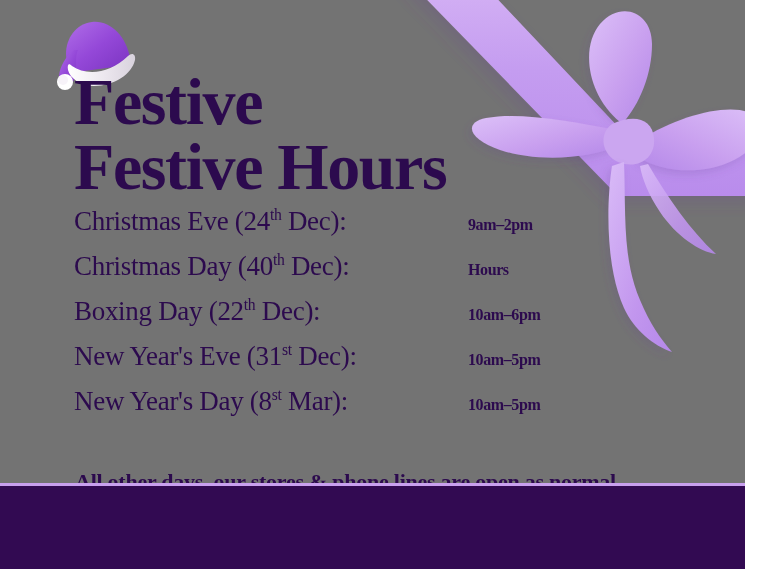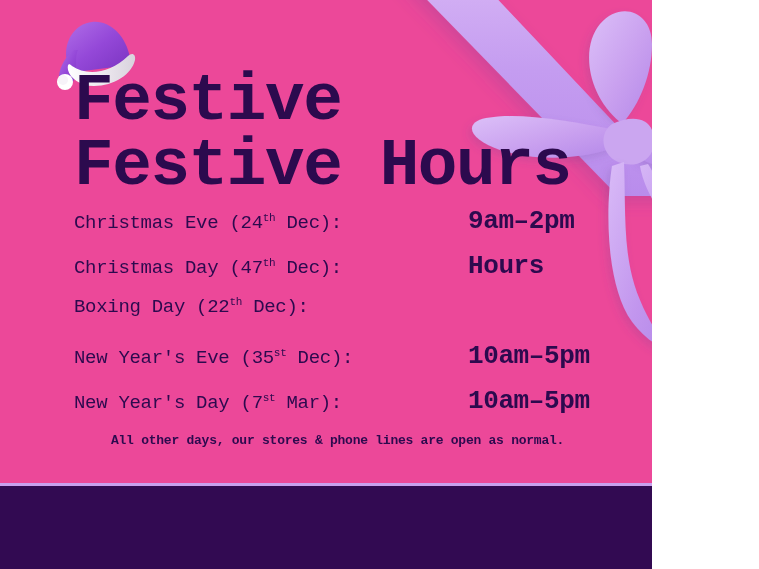--- a/index.html
+++ b/index.html
@@ -2,25 +2,25 @@
 <html><head>
 <meta charset="utf-8">
 <style>
   html, body {
     margin: 0;
     padding: 0;
     background: #ffffff;
   }
   #poster {
     position: relative;
-    width: 652px;
+    width: 745px;
     height: 569px;
     overflow: hidden;
-    background: #ec4899;
-    font-family: Liberation Mono, monospace;
+    background: #737373;
+    font-family: Liberation Serif, serif;
     -webkit-font-smoothing: antialiased;
   }
 
   
   #ribbon-layer {
     position: absolute;
     inset: 0;
     pointer-events: none;
   }
 
@@ -58,51 +58,50 @@
   }
   .hours-row {
     display: flex;
     align-items: baseline;
     height: 45px;
   }
   .hours-label {
     width: 394px;
     flex: 0 0 394px;
     color: #2c0a4e;
-    font-size: 19px;
+    font-size: 27px;
     font-weight: normal;
     letter-spacing: -0.3px;
     white-space: nowrap;
   }
   .hours-label sup {
     font-size: 0.58em;
     vertical-align: super;
     line-height: 0;
   }
   .hours-value {
     color: #2c0a4e;
-    font-size: 26px;
+    font-size: 16px;
     font-weight: bold;
     letter-spacing: -0.4px;
     white-space: nowrap;
     text-align: right;
   }
 
   
   #footnote {
     position: absolute;
     left: 75px;
-    top: 433px;
-    color: #2c0a4e;
-    font-size: 13px;
+    top: 469px;
+    color: #2c0a4e;
+    font-size: 22px;
     font-weight: bold;
     letter-spacing: -0.25px;
     white-space: nowrap;
     z-index: 4;
-    margin-left: 36px;
   }
 
   
   #banner-accent {
     position: absolute;
     left: 0;
     top: 483px;
     width: 759px;
     height: 3px;
     background: #c9a0ef;
@@ -209,35 +208,36 @@
   </h1>
 
   <div id="hours">
 
     <div class="hours-row">
       <div class="hours-label"><span>Christmas Eve (24</span><sup>th</sup><span> Dec):</span></div>
       <div class="hours-value">9am–2pm</div>
     </div>
 
     <div class="hours-row">
-      <div class="hours-label"><span>Christmas Day (47</span><sup>th</sup><span> Dec):</span></div>
+      <div class="hours-label"><span>Christmas Day (40</span><sup>th</sup><span> Dec):</span></div>
       <div class="hours-value">Hours</div>
     </div>
 
     <div class="hours-row">
       <div class="hours-label"><span>Boxing Day (22</span><sup>th</sup><span> Dec):</span></div>
-    </div>
-
-    <div class="hours-row">
-      <div class="hours-label"><span>New Year's Eve (35</span><sup>st</sup><span> Dec):</span></div>
+      <div class="hours-value">10am–6pm</div>
+    </div>
+
+    <div class="hours-row">
+      <div class="hours-label"><span>New Year's Eve (31</span><sup>st</sup><span> Dec):</span></div>
       <div class="hours-value">10am–5pm</div>
     </div>
 
     <div class="hours-row">
-      <div class="hours-label"><span>New Year's Day (7</span><sup>st</sup><span> Mar):</span></div>
+      <div class="hours-label"><span>New Year's Day (8</span><sup>st</sup><span> Mar):</span></div>
       <div class="hours-value">10am–5pm</div>
     </div>
 
   </div>
 
   <div id="footnote">All other days, our stores &amp; phone lines are open as normal.</div>
 
   <div id="banner-accent"></div>
   <div id="banner">
     

